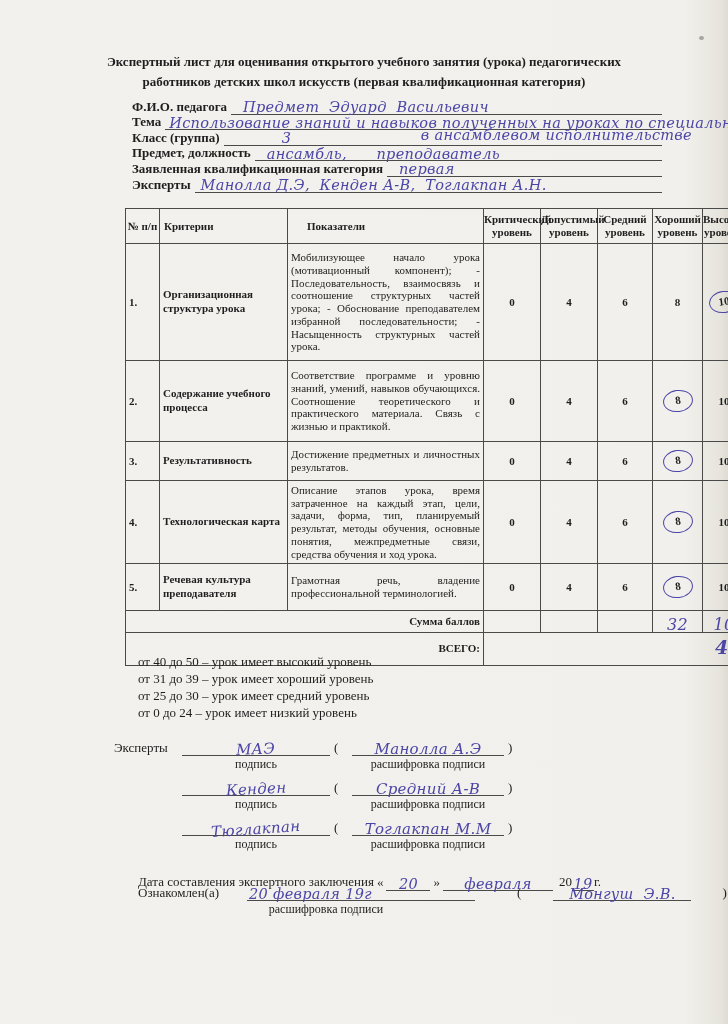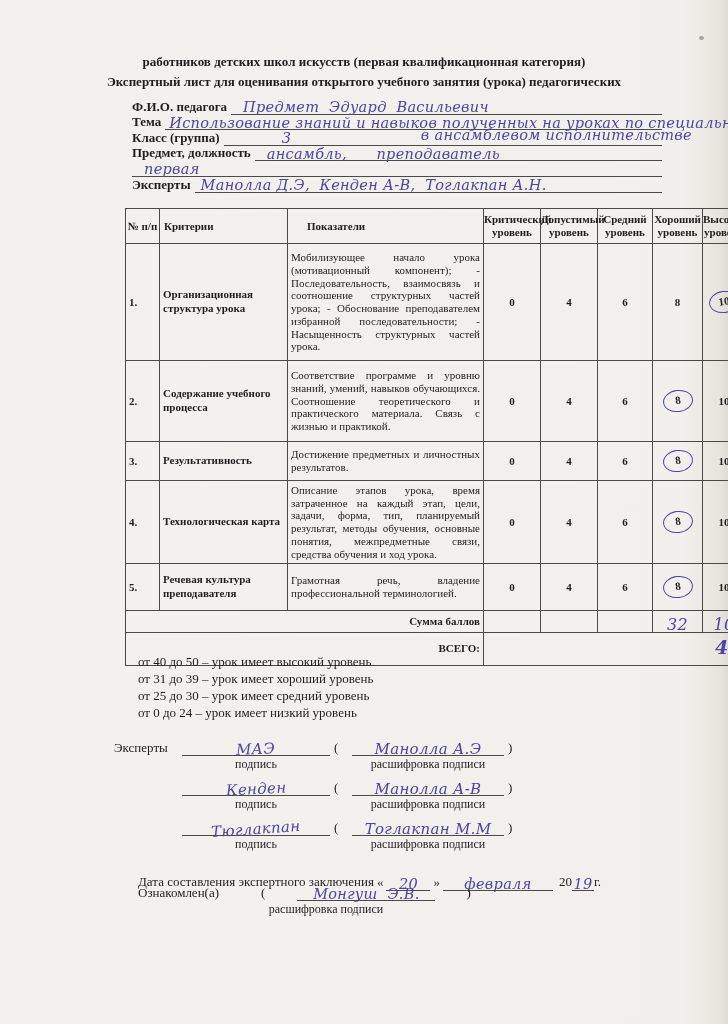--- a/index.html
+++ b/index.html
@@ -92,22 +92,22 @@
   .ack-row{display:flex;align-items:flex-end;white-space:nowrap;gap:28px;}
   .ack-caps{display:flex;font-size:12px;padding-top:1px;}
 </style>
 </head>
 <body>
 
 <div class="page">
   <div class="speck"></div>
 
   <div class="title">
+    <div>Экспертный лист для оценивания открытого учебного занятия (урока) педагогических</div>
     <div>работников детских школ искусств (первая квалификационная категория)</div>
-    <div>Экспертный лист для оценивания открытого учебного занятия (урока) педагогических</div>
   </div>
 
   <div class="form">
     <div class="frow">
       <span class="lbl">Ф.И.О. педагога</span>
       <span class="fill">
           <span class="hand">Предмет  Эдуард  Васильевич</span>
         </span>
     </div>
     <div class="frow">
@@ -123,20 +123,21 @@
         <span class="hand right-part">в ансамблевом исполнительстве</span>
       </span>
     </div>
     <div class="frow">
       <span class="lbl">Предмет, должность</span>
       <span class="fill">
           <span class="hand">ансамбль,      преподаватель</span>
         </span>
     </div>
     <div class="frow">
+      <span class="lbl">Заявленная квалификационная категория</span>
       <span class="fill">
           <span class="hand">первая</span>
         </span>
     </div>
     <div class="frow">
       <span class="lbl">Эксперты</span>
       <span class="fill">
           <span class="hand" style="left:6px">Манолла Д.Э,  Кенден А-В,  Тоглакпан А.Н.</span>
         </span>
     </div>
@@ -250,21 +251,21 @@
       <span></span>
       <span class="cap">подпись</span>
       <span></span>
       <span class="cap">расшифровка подписи</span>
       <span></span>
     </div>
     <div class="sig-grid">
       <span></span>
       <span class="sig-line"><span class="hand" style="transform:rotate(-3deg);display:inline-block">Кенден</span></span>
       <span class="paren">(</span>
-      <span class="sig-line"><span class="hand">Манолла А-В</span></span>
+      <span class="sig-line"><span class="hand">Средний А-В</span></span>
       <span class="paren">)</span>
     </div>
     <div class="sig-grid">
       <span></span>
       <span class="cap">подпись</span>
       <span></span>
       <span class="cap">расшифровка подписи</span>
       <span></span>
     </div>
     <div class="sig-grid">
@@ -290,20 +291,21 @@
     <span style="padding:0 3px">»</span>
     <span class="blank" style="width:110px"><span class="hand">февраля</span></span>
     <span style="padding-left:6px">20</span>
     <span class="blank" style="width:22px"><span class="hand">19</span></span>
     <span>г.</span>
   </div>
 
   <div class="ack">
     <div class="ack-row">
       <span>Ознакомлен(а)</span>
+      <span class="blank" style="width:228px;text-align:left"><span class="hand" style="padding-left:2px">20 февраля 19г</span></span>
       <span style="padding:0 4px 0 14px">(</span>
       <span class="blank" style="width:138px"><span class="hand">Монгуш  Э.В.</span></span>
       <span style="padding-left:3px">)</span>
     </div>
     <div class="ack-caps">
       <span style="width:95px"></span>
       <span style="width:18px"></span>
       <span style="width:150px;text-align:center">расшифровка подписи</span>
     </div>
   </div>

